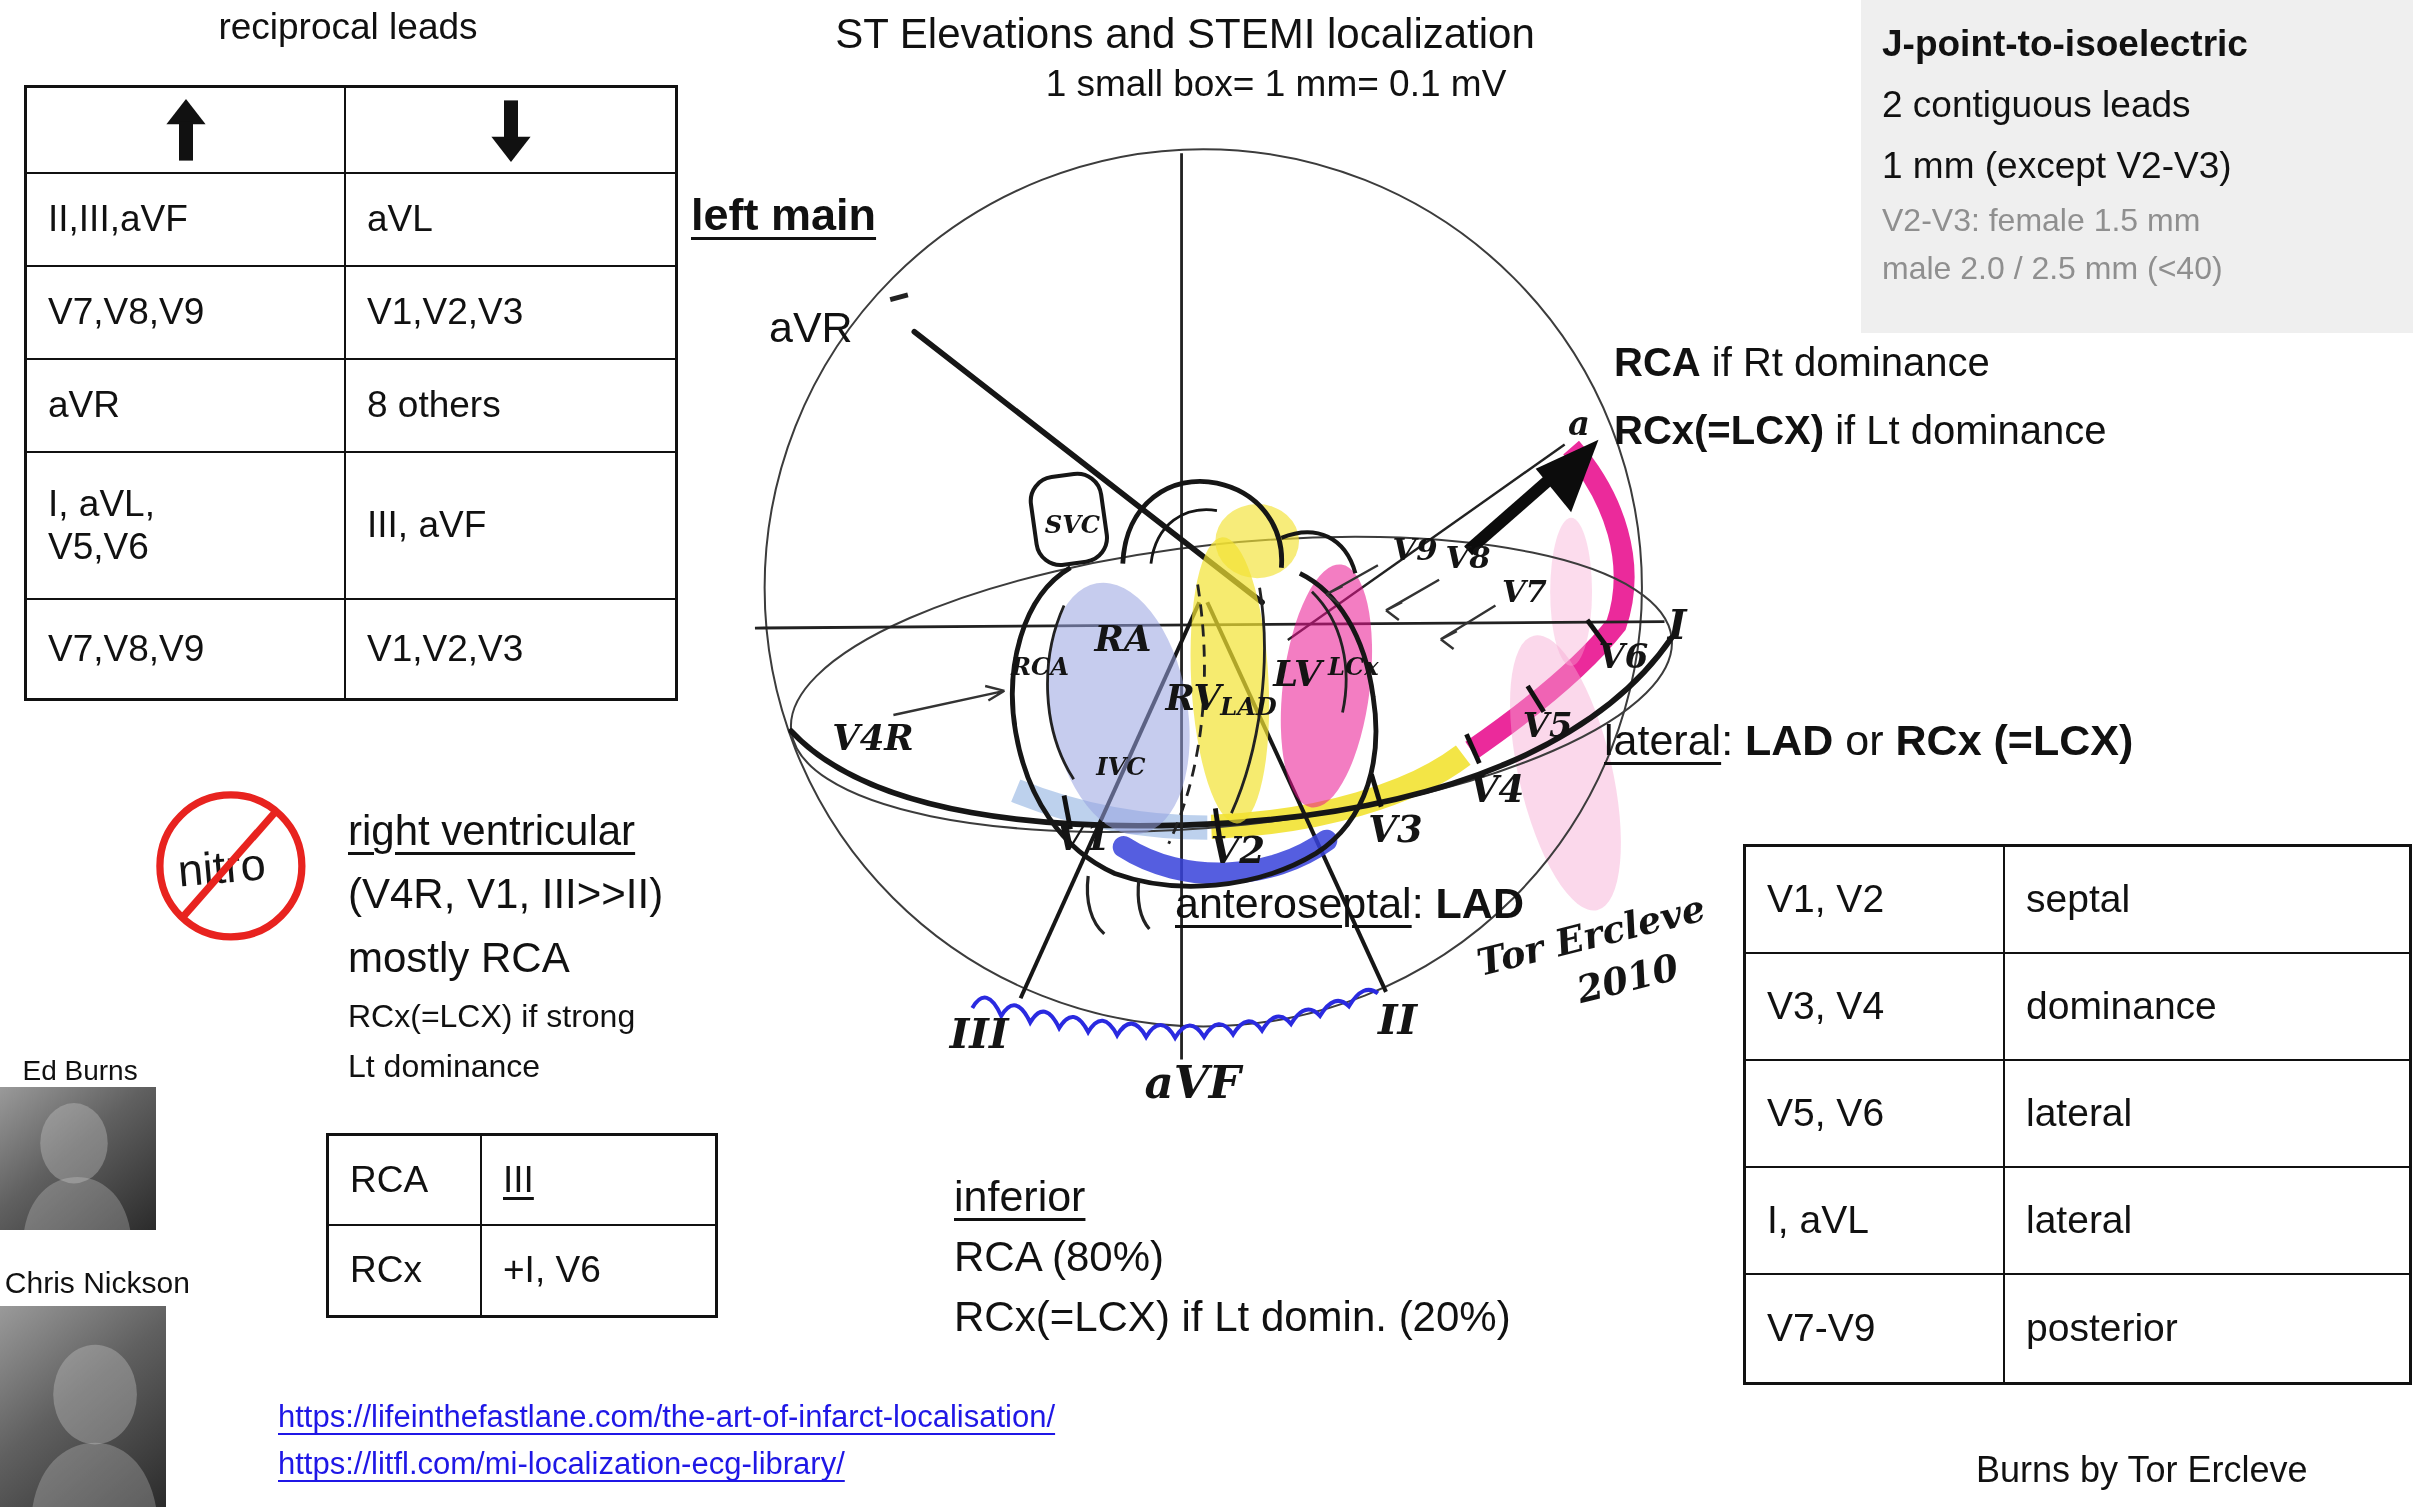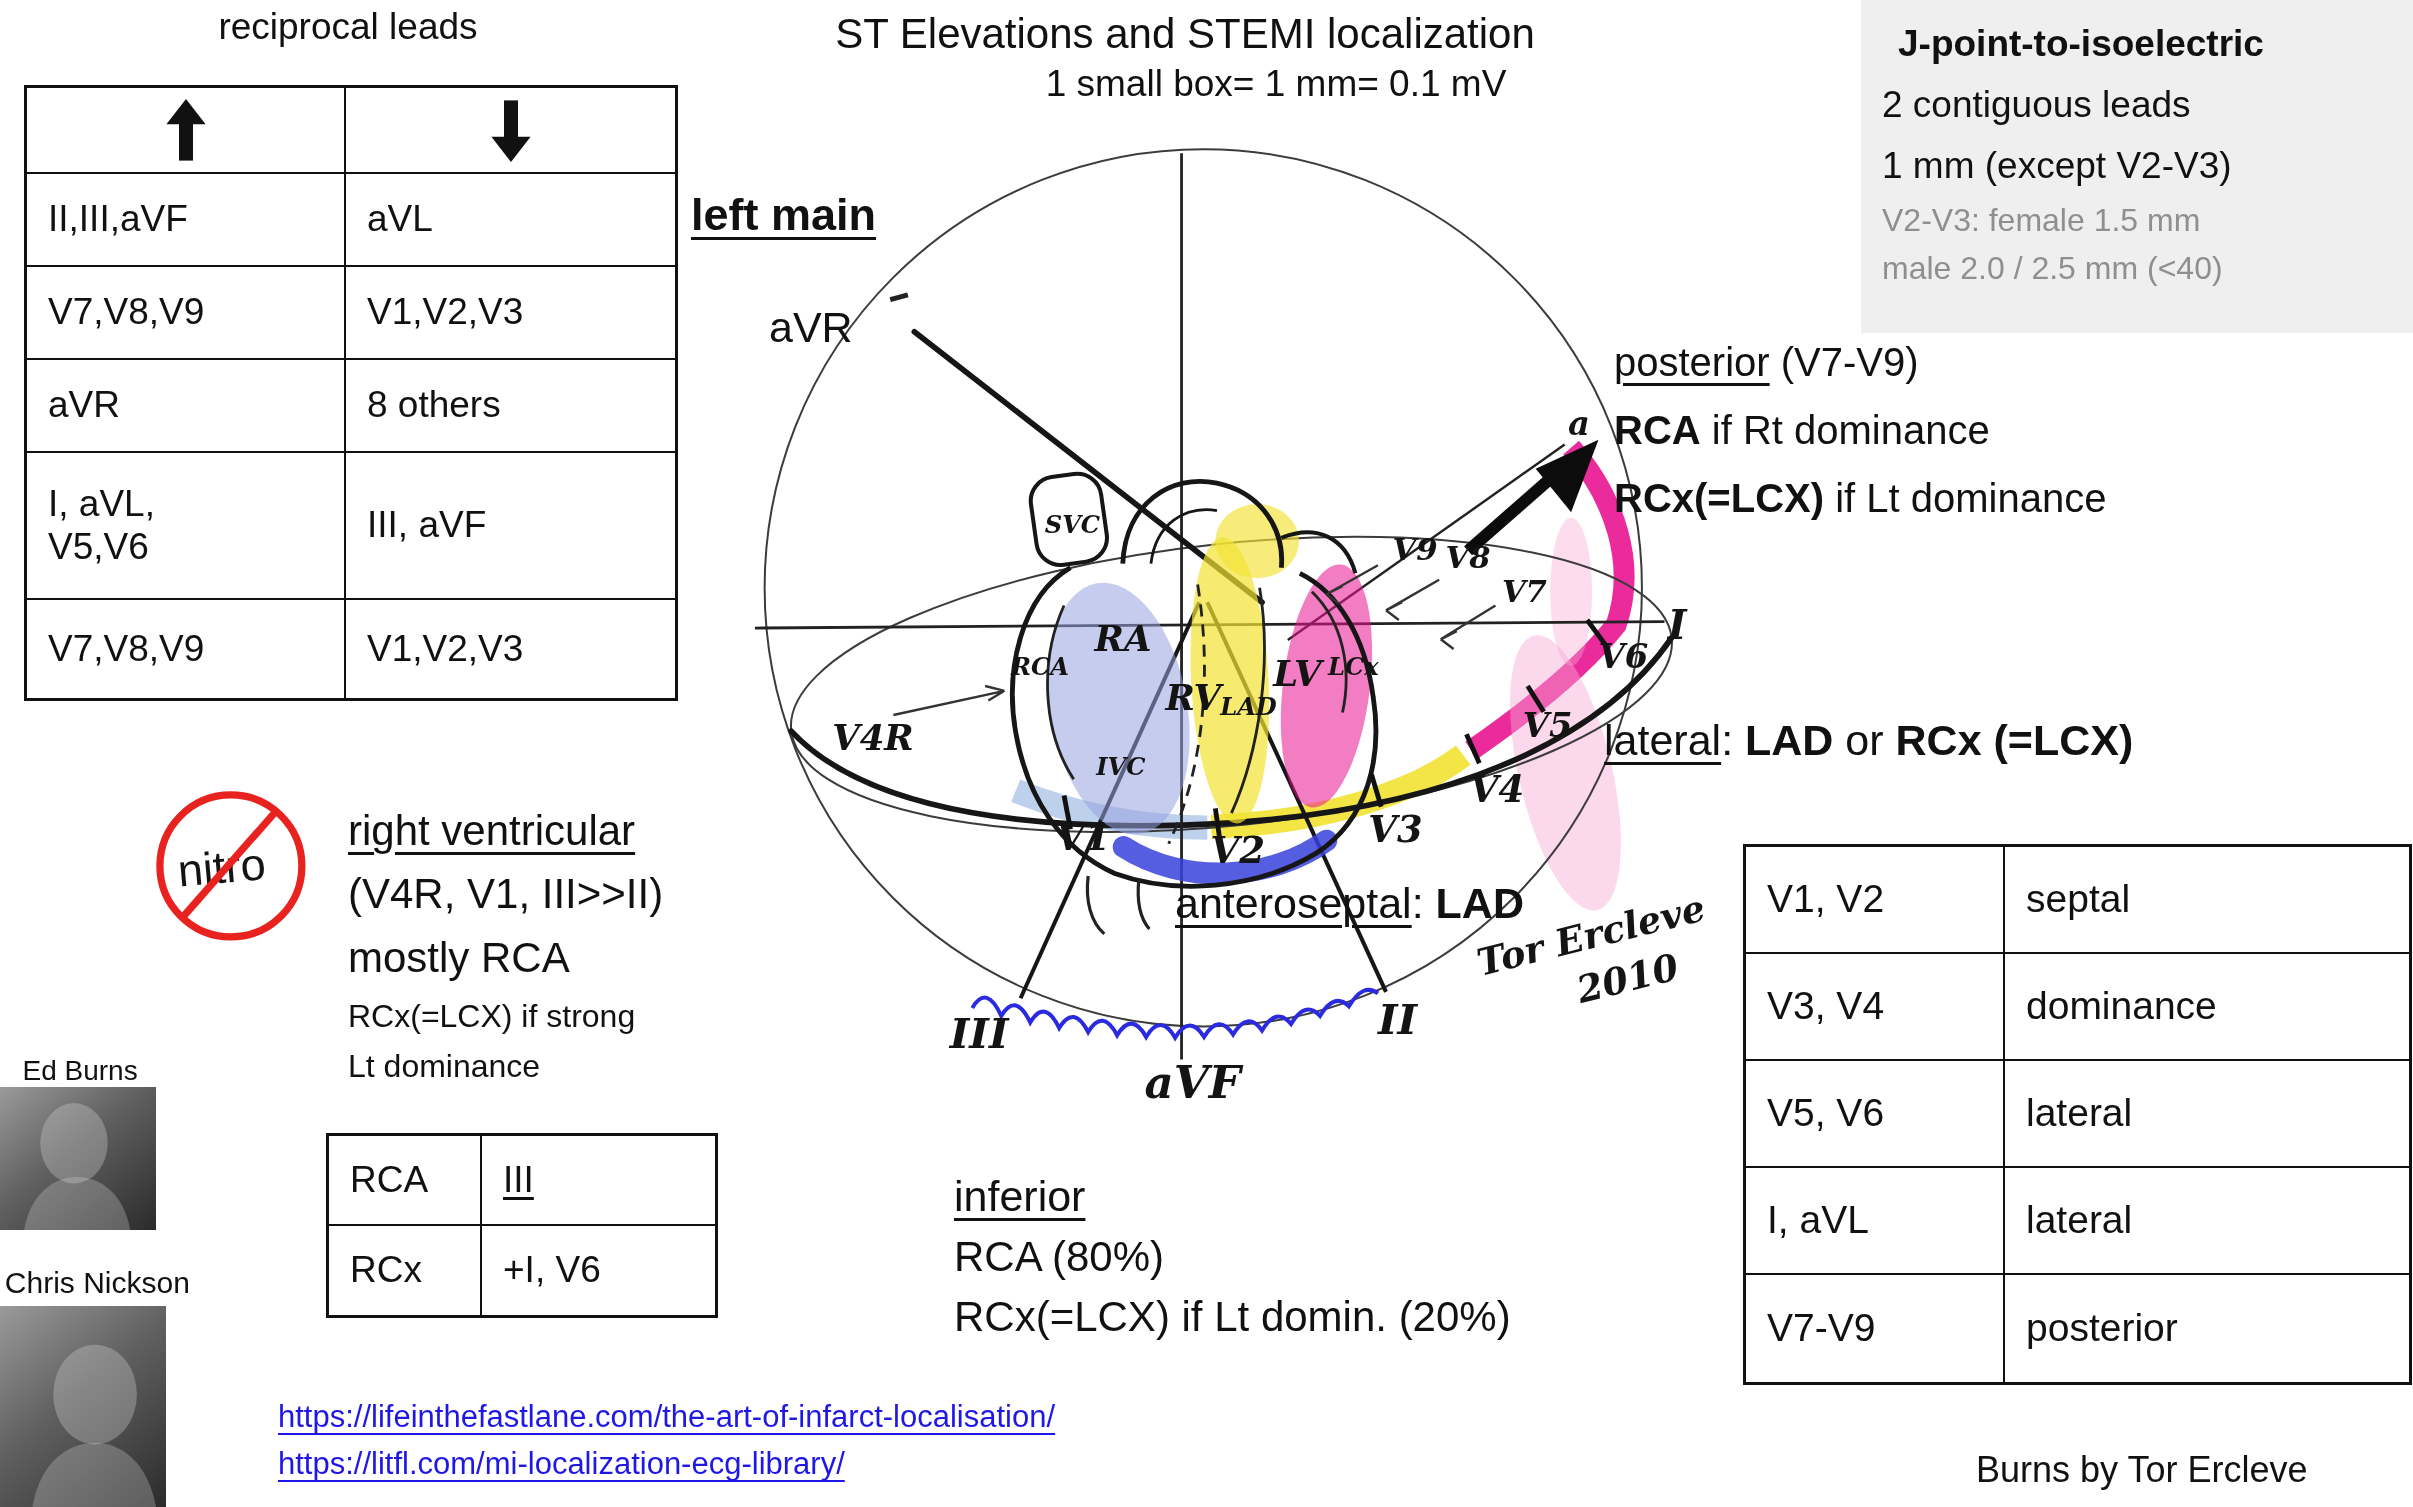--- a/index.html
+++ b/index.html
@@ -143,34 +143,31 @@
 V5,V6</div>
     <div class="cell lastcol">III, aVF</div>
     <div class="cell lastrow">V7,V8,V9</div>
     <div class="cell lastcol lastrow">V1,V2,V3</div>
   </div>
 
   <div class="abs ctr" style="left:688px;top:9.7px;width:994px;font-size:42px;">ST Elevations and STEMI localization</div>
   <div class="abs ctr" style="left:942px;top:63px;width:668px;font-size:37px;">1 small box= 1 mm= 0.1 mV</div>
 
   <div class="abs" style="left:1861px;top:0;width:552px;height:333px;background:#efefef;padding:13px 0 0 21px;box-sizing:border-box;">
-    <div class="b" style="font-size:37px;line-height:61px;margin-left:16px;">J-point-to-isoelectric</div>
+    <div class="b" style="font-size:37px;line-height:61px;">J-point-to-isoelectric</div>
     <div style="font-size:37px;line-height:61px;">2 contiguous leads</div>
     <div style="font-size:37px;line-height:61px;">1 mm (except V2-V3)</div>
     <div style="font-size:32px;line-height:48px;color:#8f8f8f;">V2-V3: female 1.5 mm</div>
     <div style="font-size:32px;line-height:48px;color:#8f8f8f;">male 2.0 / 2.5 mm (&lt;40)</div>
   </div>
 
   <div class="abs b ul" style="left:691px;top:189px;font-size:45px;">left main</div>
   <div class="abs" style="left:769px;top:303px;font-size:43px;">aVR</div>
 
   <div class="abs" style="left:1614px;top:328px;font-size:40px;line-height:68px;white-space:nowrap;">
-    <div>
-      <span class="ul">posterior</span><span> (V7-V9)</span>
-    </div>
     <div>
       <span class="b">RCA</span><span> if Rt dominance</span>
     </div>
     <div>
       <span class="b">RCx(=LCX)</span><span> if Lt dominance</span>
     </div>
   </div>
 
   <div class="abs" style="left:1604px;top:716px;font-size:43px;white-space:nowrap;">
     <span class="ul">lateral</span><span>: </span><span class="b">LAD</span><span> or </span><span class="b">RCx (=LCX)</span>

